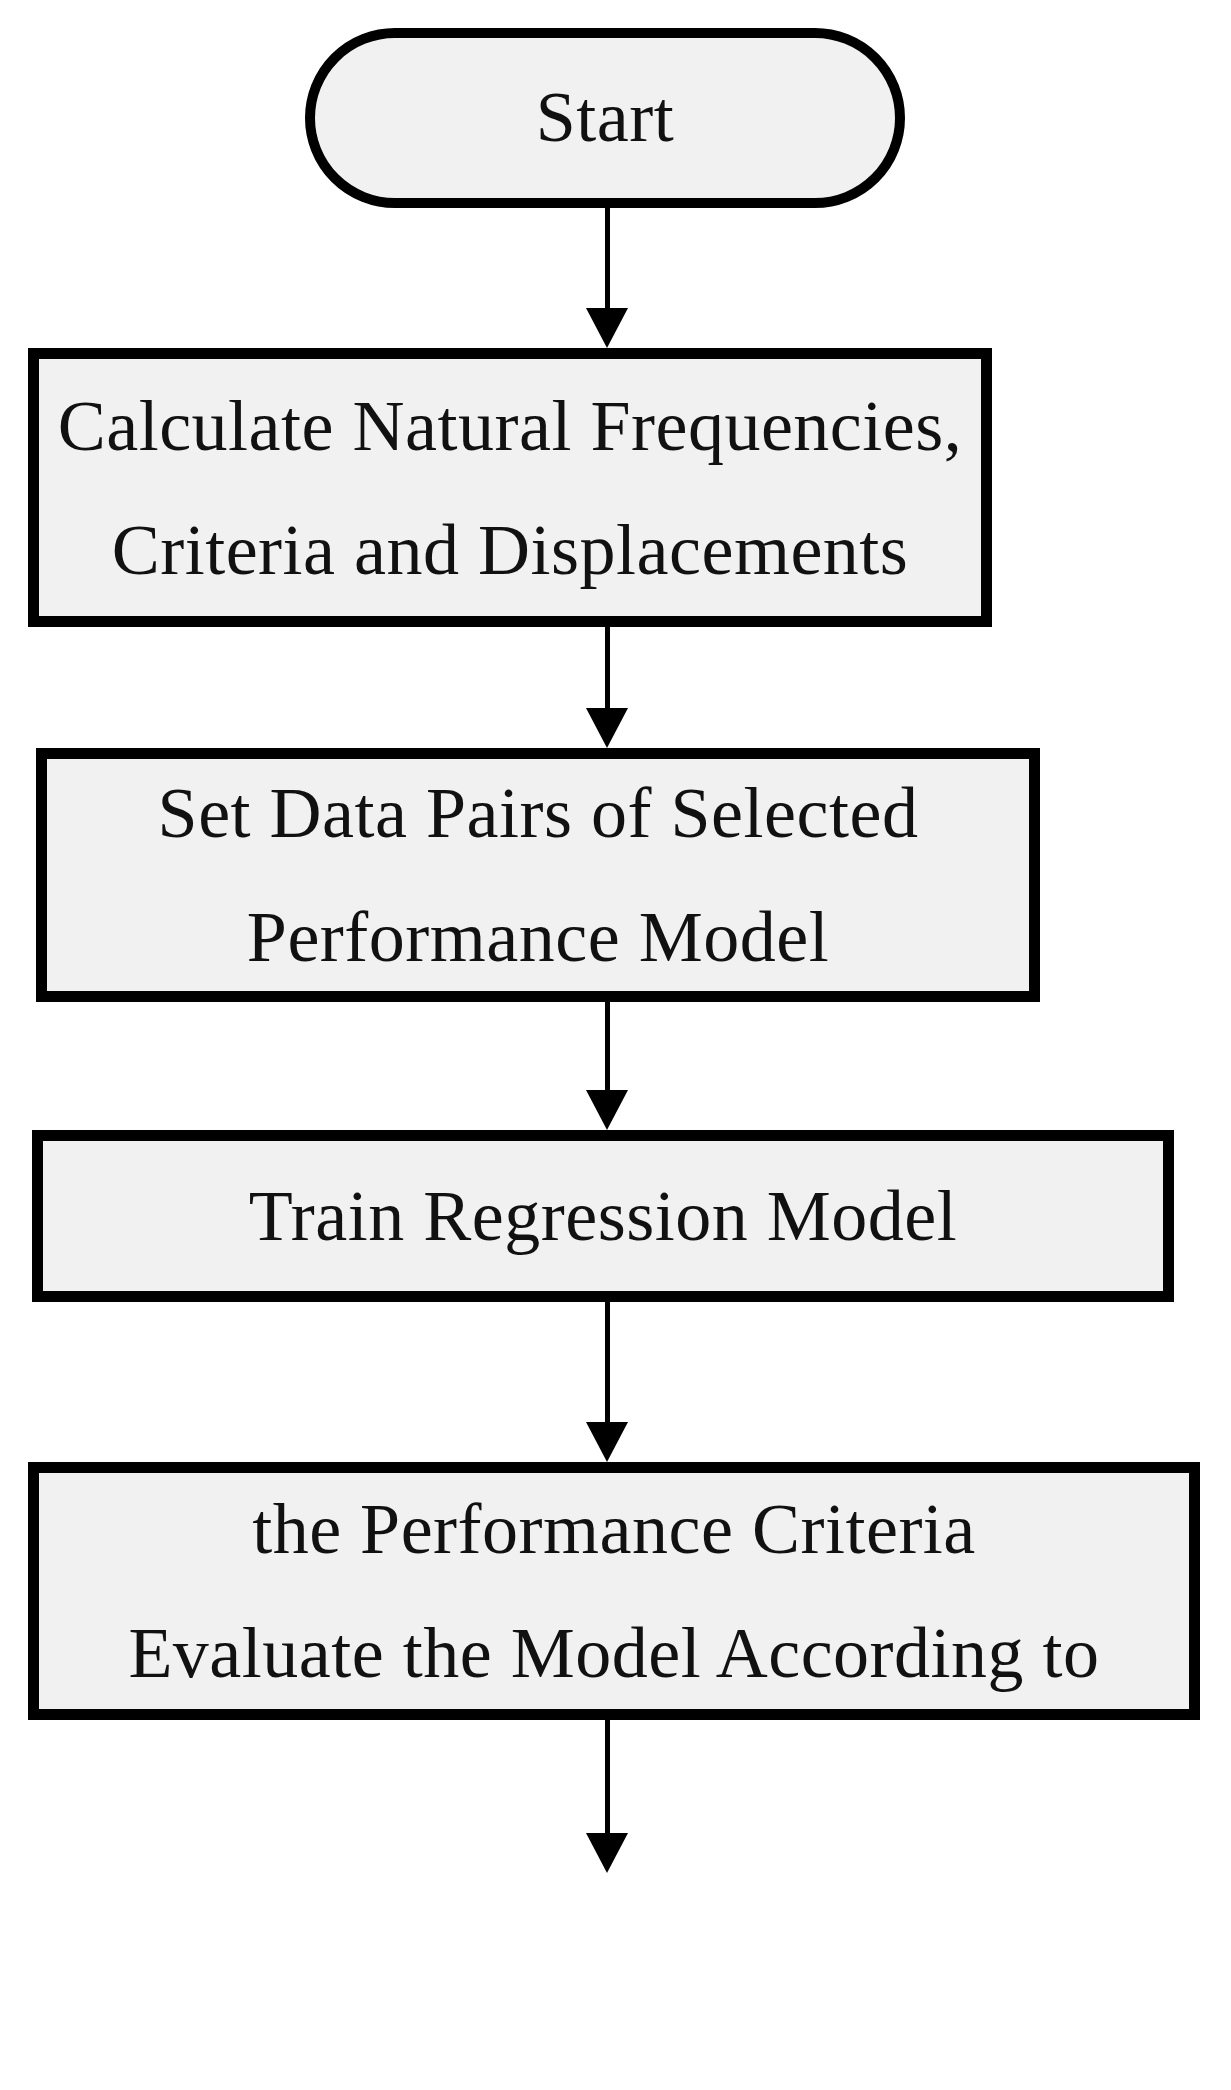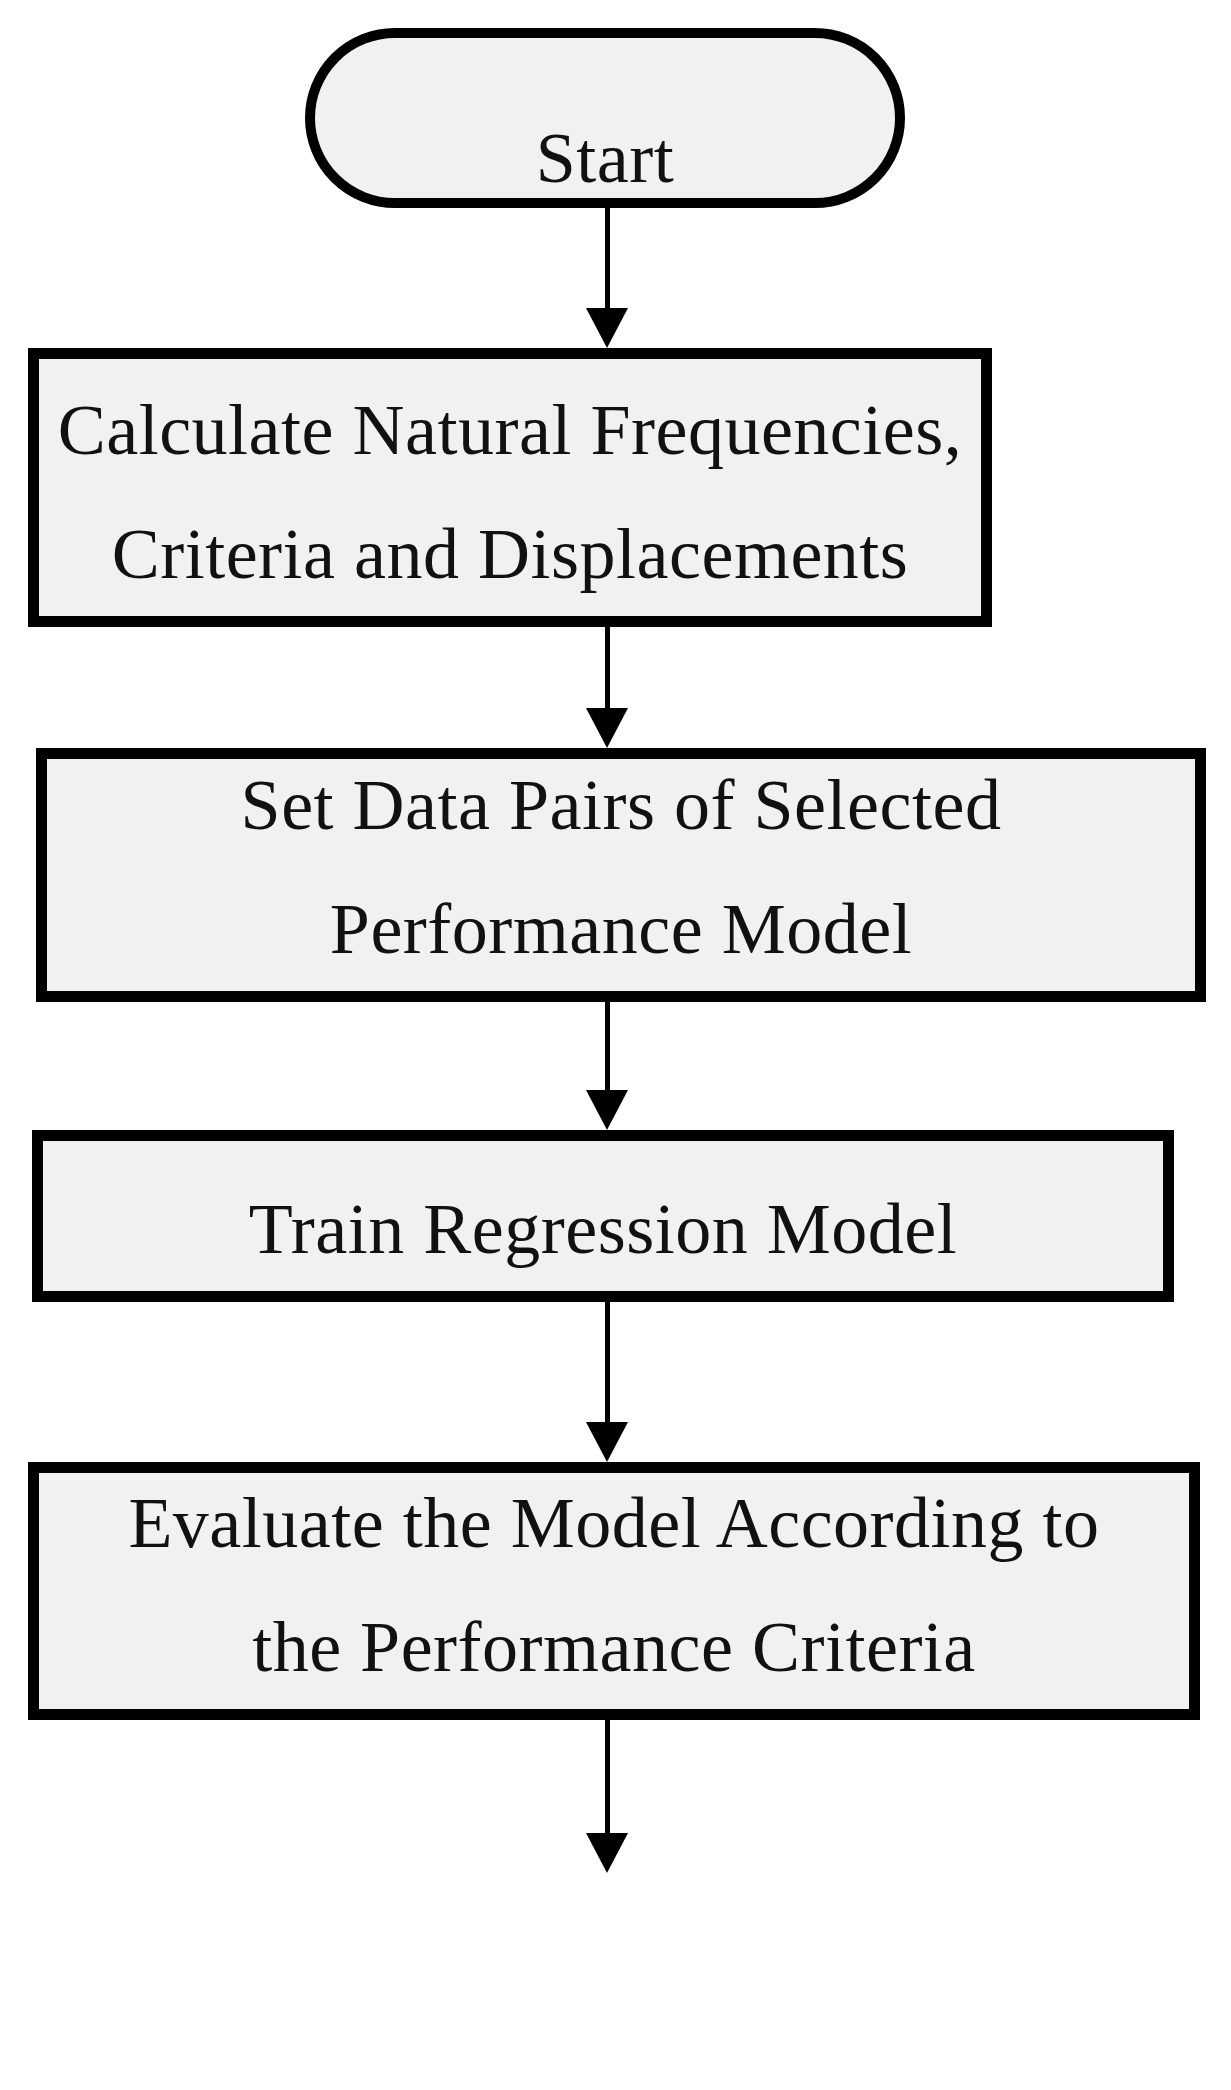--- a/index.html
+++ b/index.html
@@ -17,21 +17,21 @@
     overflow: hidden;
   }
   .node {
     position: absolute;
     box-sizing: border-box;
     background: var(--node-fill, #f1f1f1);
     border: 11px solid var(--node-border, #000000);
     display: flex;
     flex-direction: column;
     align-items: center;
-    justify-content: flex-end;
+    justify-content: center;
     text-align: center;
   }
   .node.terminator {
     border-width: 10px;
     border-radius: 999px;
   }
   .node .line {
     display: block;
     font-size: 72px;
     line-height: 124px;
@@ -72,42 +72,42 @@
   <div class="node process" style="left:28px; top:348px; width:964px; height:279px;">
     <span class="line">Calculate Natural Frequencies,</span>
     <span class="line">Criteria and Displacements</span>
   </div>
 
   <div class="arrow">
     <div class="shaft" style="left:605px; top:627px; height:86px;"></div>
     <div class="head" style="left:586px; top:708px;"></div>
   </div>
 
-  <div class="node process" style="left:36px; top:748px; width:1170px; height:254px;">
+  <div class="node process" style="left:36px; top:748px; width:1004px; height:254px;">
     <span class="line">Set Data Pairs of Selected</span>
     <span class="line">Performance Model</span>
   </div>
 
   <div class="arrow">
     <div class="shaft" style="left:605px; top:1002px; height:93px;"></div>
     <div class="head" style="left:586px; top:1090px;"></div>
   </div>
 
   <div class="node process" style="left:32px; top:1130px; width:1142px; height:172px;">
     <span class="line">Train Regression Model</span>
   </div>
 
   <div class="arrow">
     <div class="shaft" style="left:605px; top:1302px; height:125px;"></div>
     <div class="head" style="left:586px; top:1422px;"></div>
   </div>
 
   <div class="node process" style="left:28px; top:1462px; width:1172px; height:258px;">
+    <span class="line">the Performance Criteria</span>
     <span class="line">Evaluate the Model According to</span>
-    <span class="line">the Performance Criteria</span>
   </div>
 
   <div class="arrow">
     <div class="shaft" style="left:605px; top:1720px; height:118px;"></div>
     <div class="head" style="left:586px; top:1833px;"></div>
   </div>
 
 
 </div>
 

